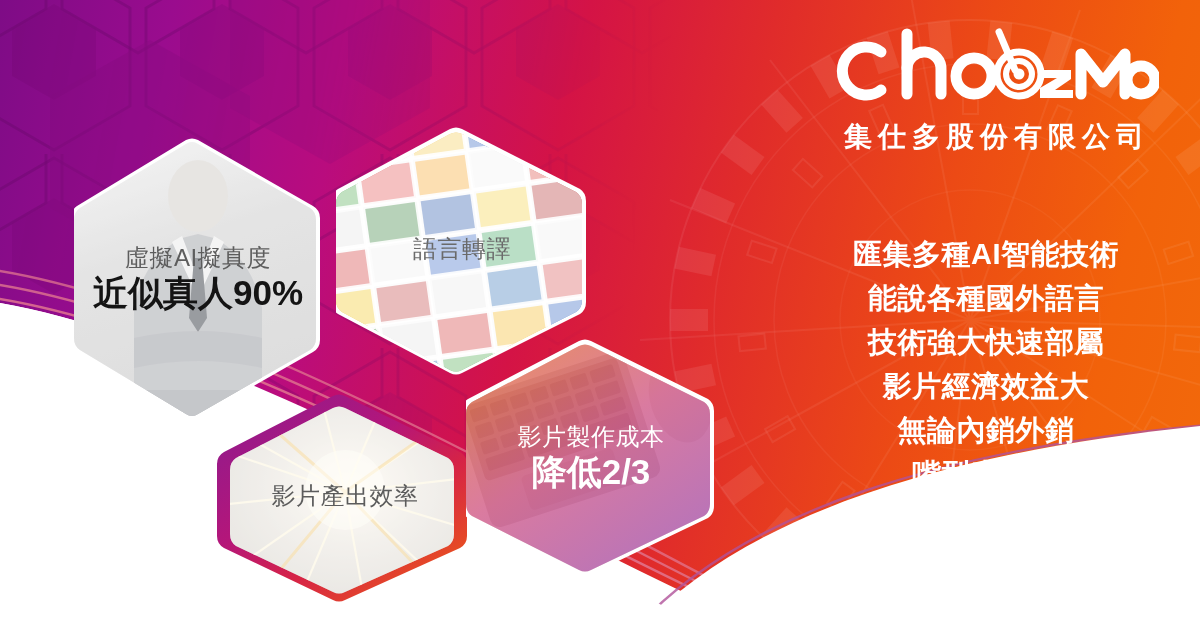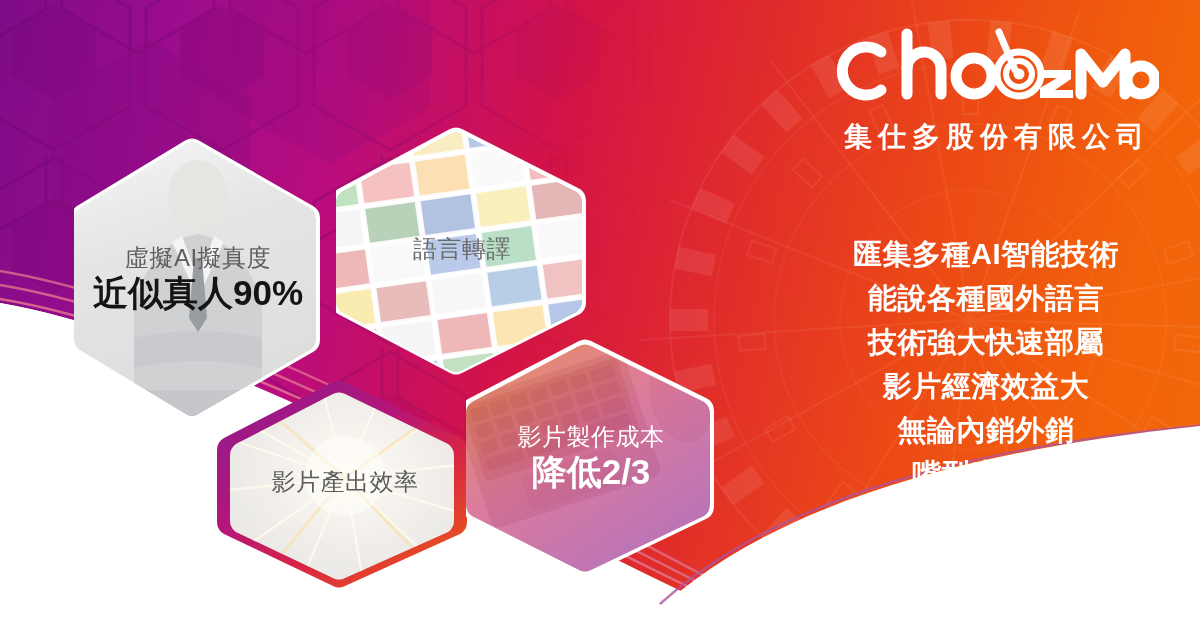--- a/index.html
+++ b/index.html
@@ -78,21 +78,21 @@
 
   
   #hex1{ left:74px; top:138px; width:248px; height:282px; }
   #hex1 .lbl{ color:#5d5d5d; }
   #hex1 .val{ color:#141414; }
   
   #hex2{ left:336px; top:126px; width:252px; height:250px; }
   #hex2 .lbl{ color:#6a6a6a; }
   #hex2 .val{ color:#121212; }
   
-  #hex3{ left:214px; top:378px; width:262px; height:212px; }
+  #hex3{ left:214px; top:392px; width:262px; height:212px; }
   #hex3 .lbl{ color:#5c5c5c; }
   #hex3 .val{ color:#121212; }
   
   #hex4{ left:466px; top:338px; width:250px; height:240px; }
   #hex4 .lbl{ color:#ffffff; }
   #hex4 .val{ color:#ffffff; }
 
   
   .logo-block{
     position:absolute;

